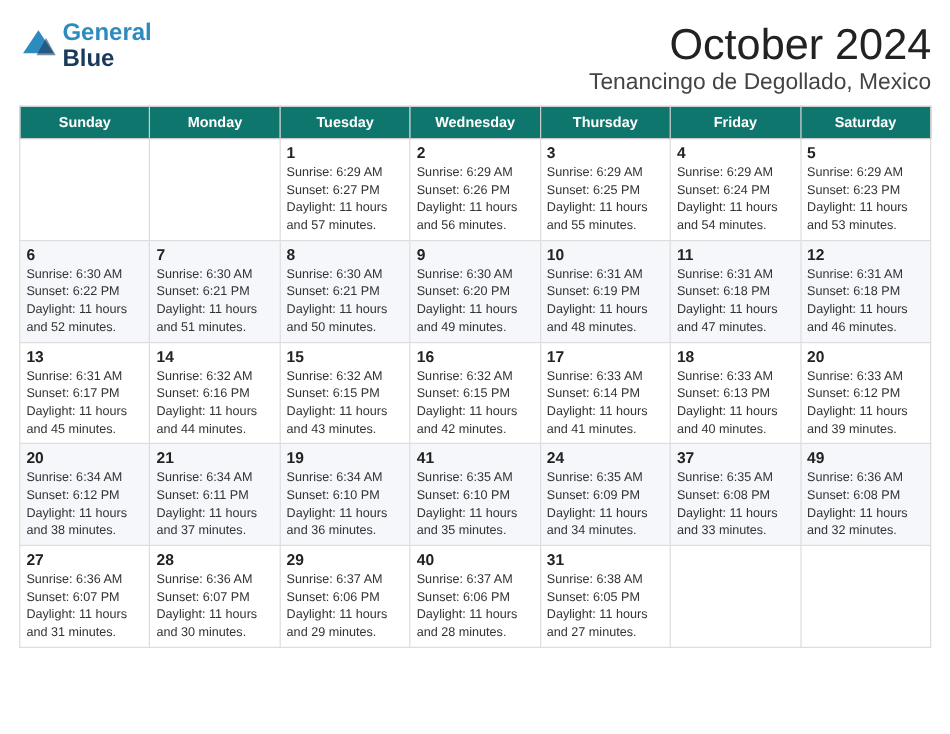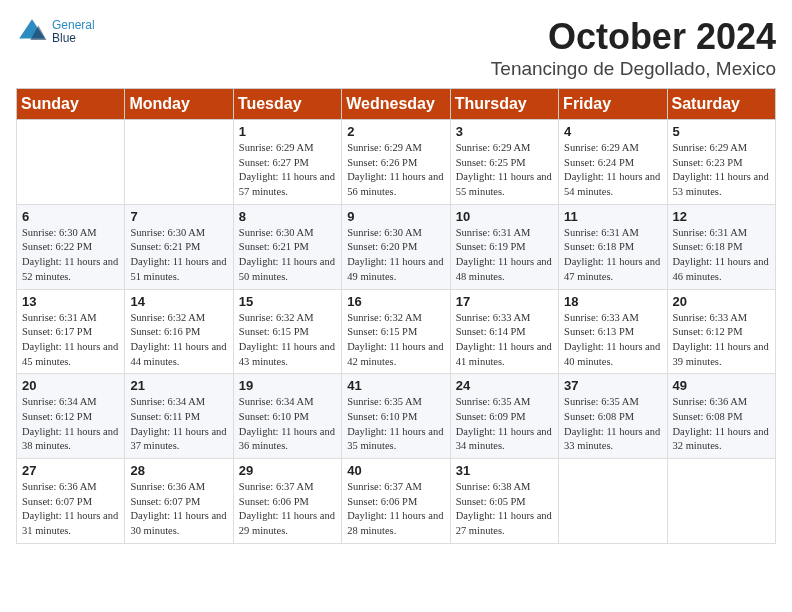--- a/index.html
+++ b/index.html
@@ -15,55 +15,55 @@
       justify-content: space-between;
       align-items: flex-start;
       margin-bottom: 8px;
     }
     .logo {
       display: flex;
       align-items: center;
       gap: 4px;
     }
     .logo-text {
-      font-size: 12px;
-      font-weight: normal;
+      font-size: 20px;
+      font-weight: bold;
       color: #1a3a5c;
       line-height: 1.1;
     }
     .logo-text span {
       color: #2e8bc0;
     }
     .logo-icon {
       width: 32px;
       height: 32px;
     }
     .title-block {
       text-align: right;
     }
     .month-title {
       font-size: 36px;
-      font-weight: bold;
+      font-weight: normal;
       color: #222;
     }
     .location {
       font-size: 19px;
       color: #444;
     }
     .calendar {
       width: 100%;
       border-collapse: collapse;
       font-size: 11px;
     }
     .calendar th {
-      background: #c2410c;
+      background: #0f766e;
       color: #fff;
       padding: 6px 4px;
-      text-align: left;
-      font-size: 16px;
+      text-align: center;
+      font-size: 12px;
       font-weight: bold;
       border: 1px solid #ccc;
     }
     .calendar td {
       border: 1px solid #ddd;
       vertical-align: top;
       padding: 4px 5px;
       width: calc(100% / 7);
       min-height: 80px;
       background: #fff;
@@ -75,21 +75,20 @@
       font-size: 13px;
       font-weight: bold;
       color: #222;
       display: block;
       margin-bottom: 2px;
     }
     .day-info {
       color: #333;
       font-size: 10.5px;
       line-height: 1.4;
-      font-family: Liberation Serif, serif;
     }
     .empty {
       background: #fff !important;
     }
   </style>
 </head>
 <body>
 
 <div class="header">
   <div class="logo">

